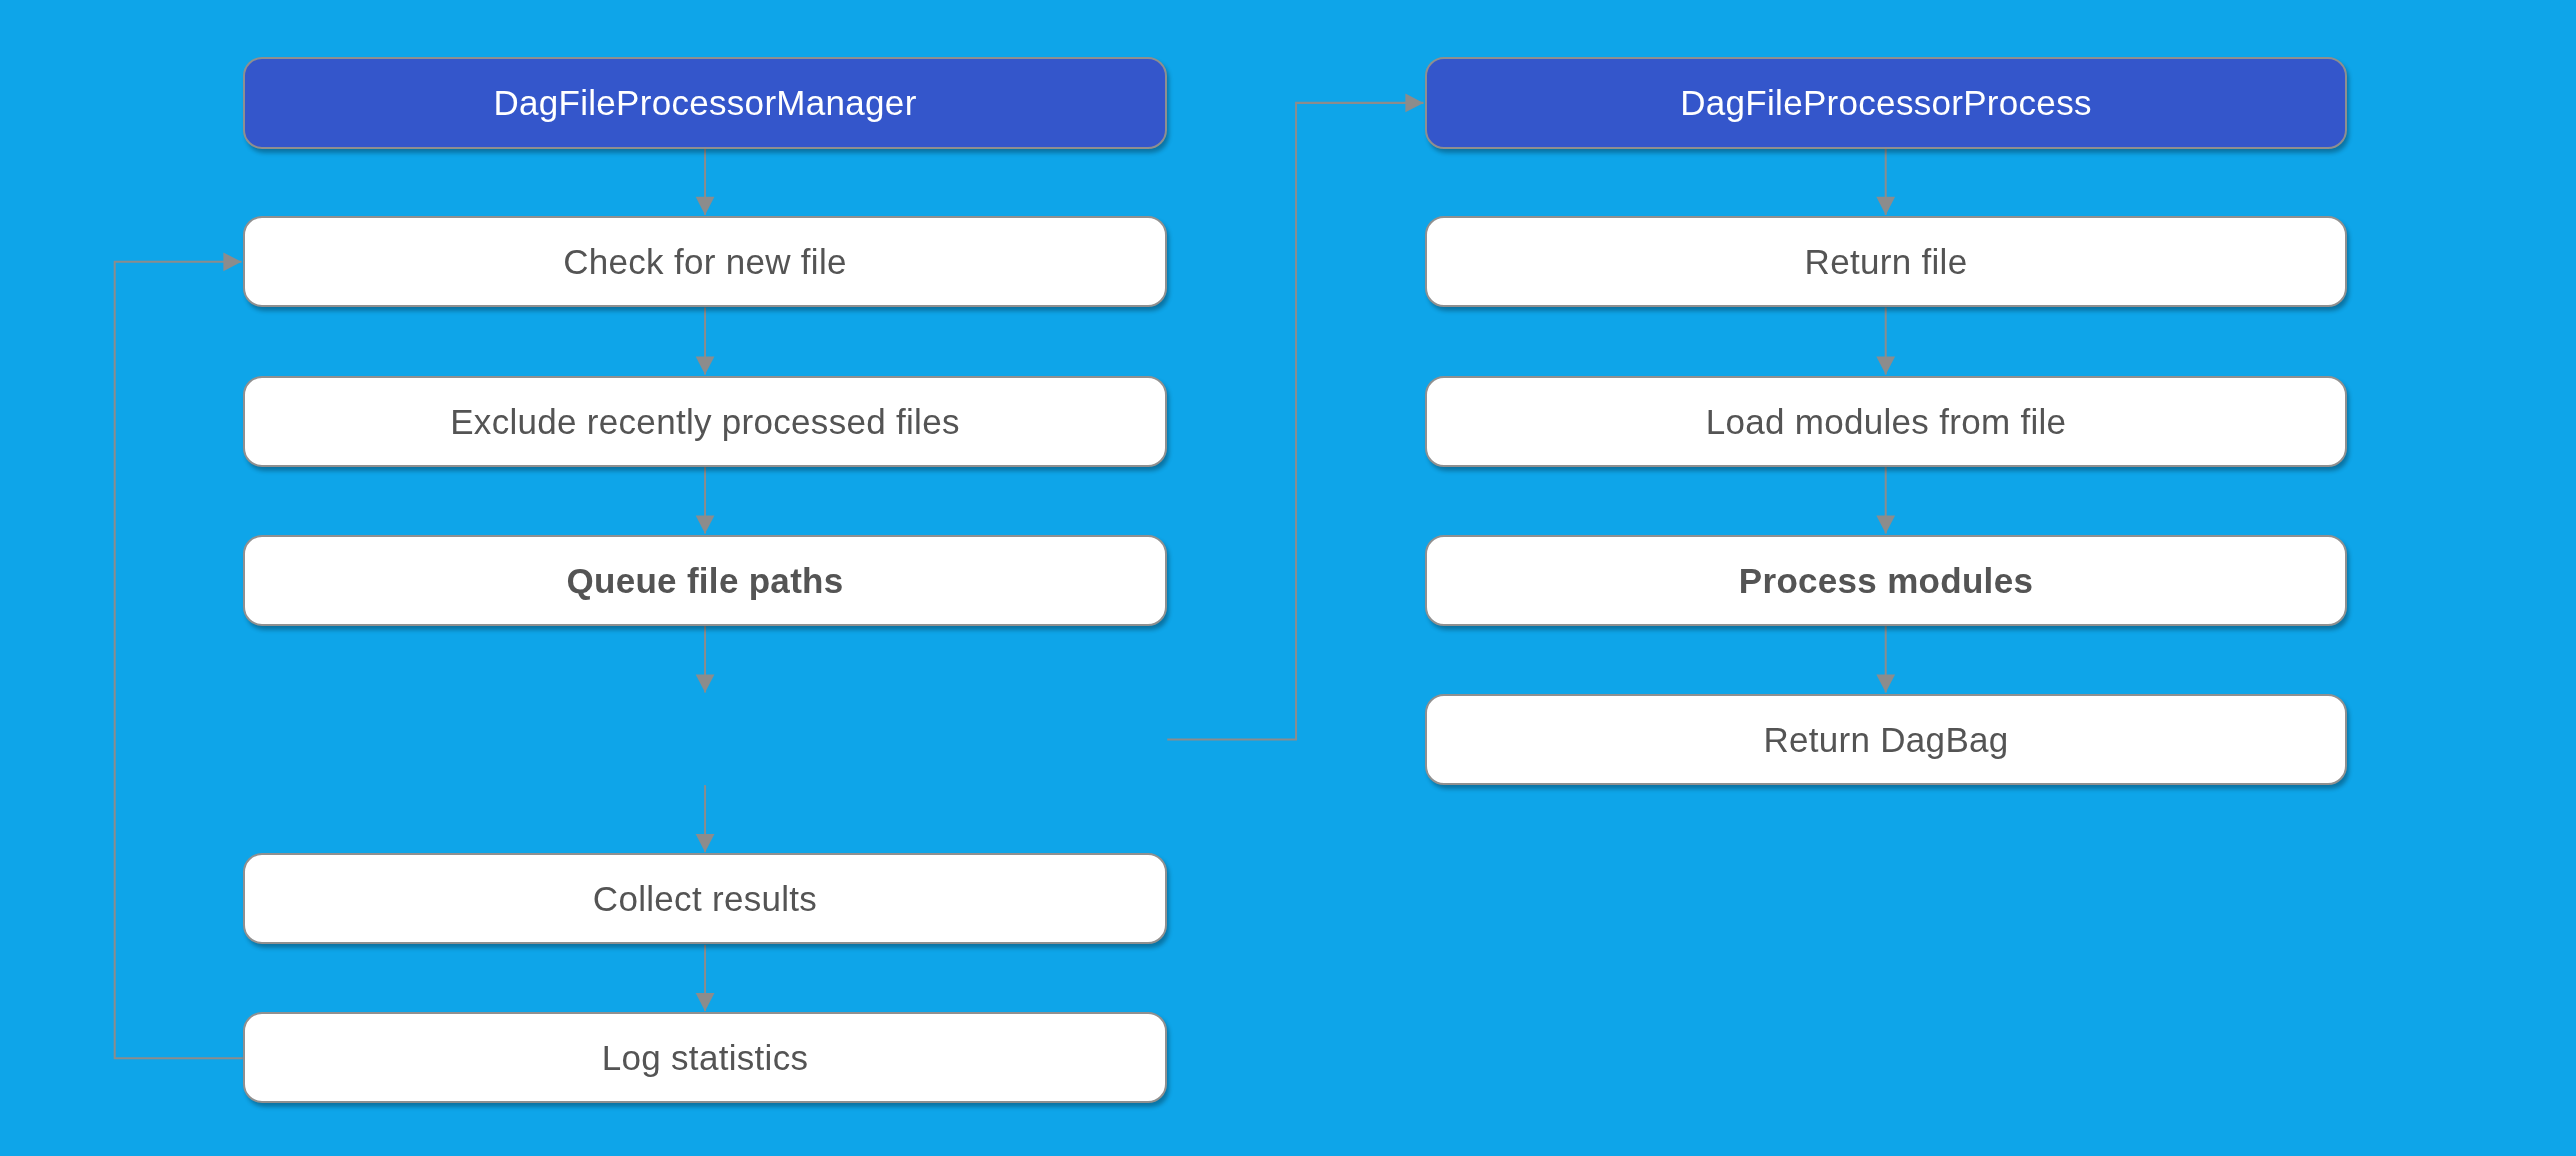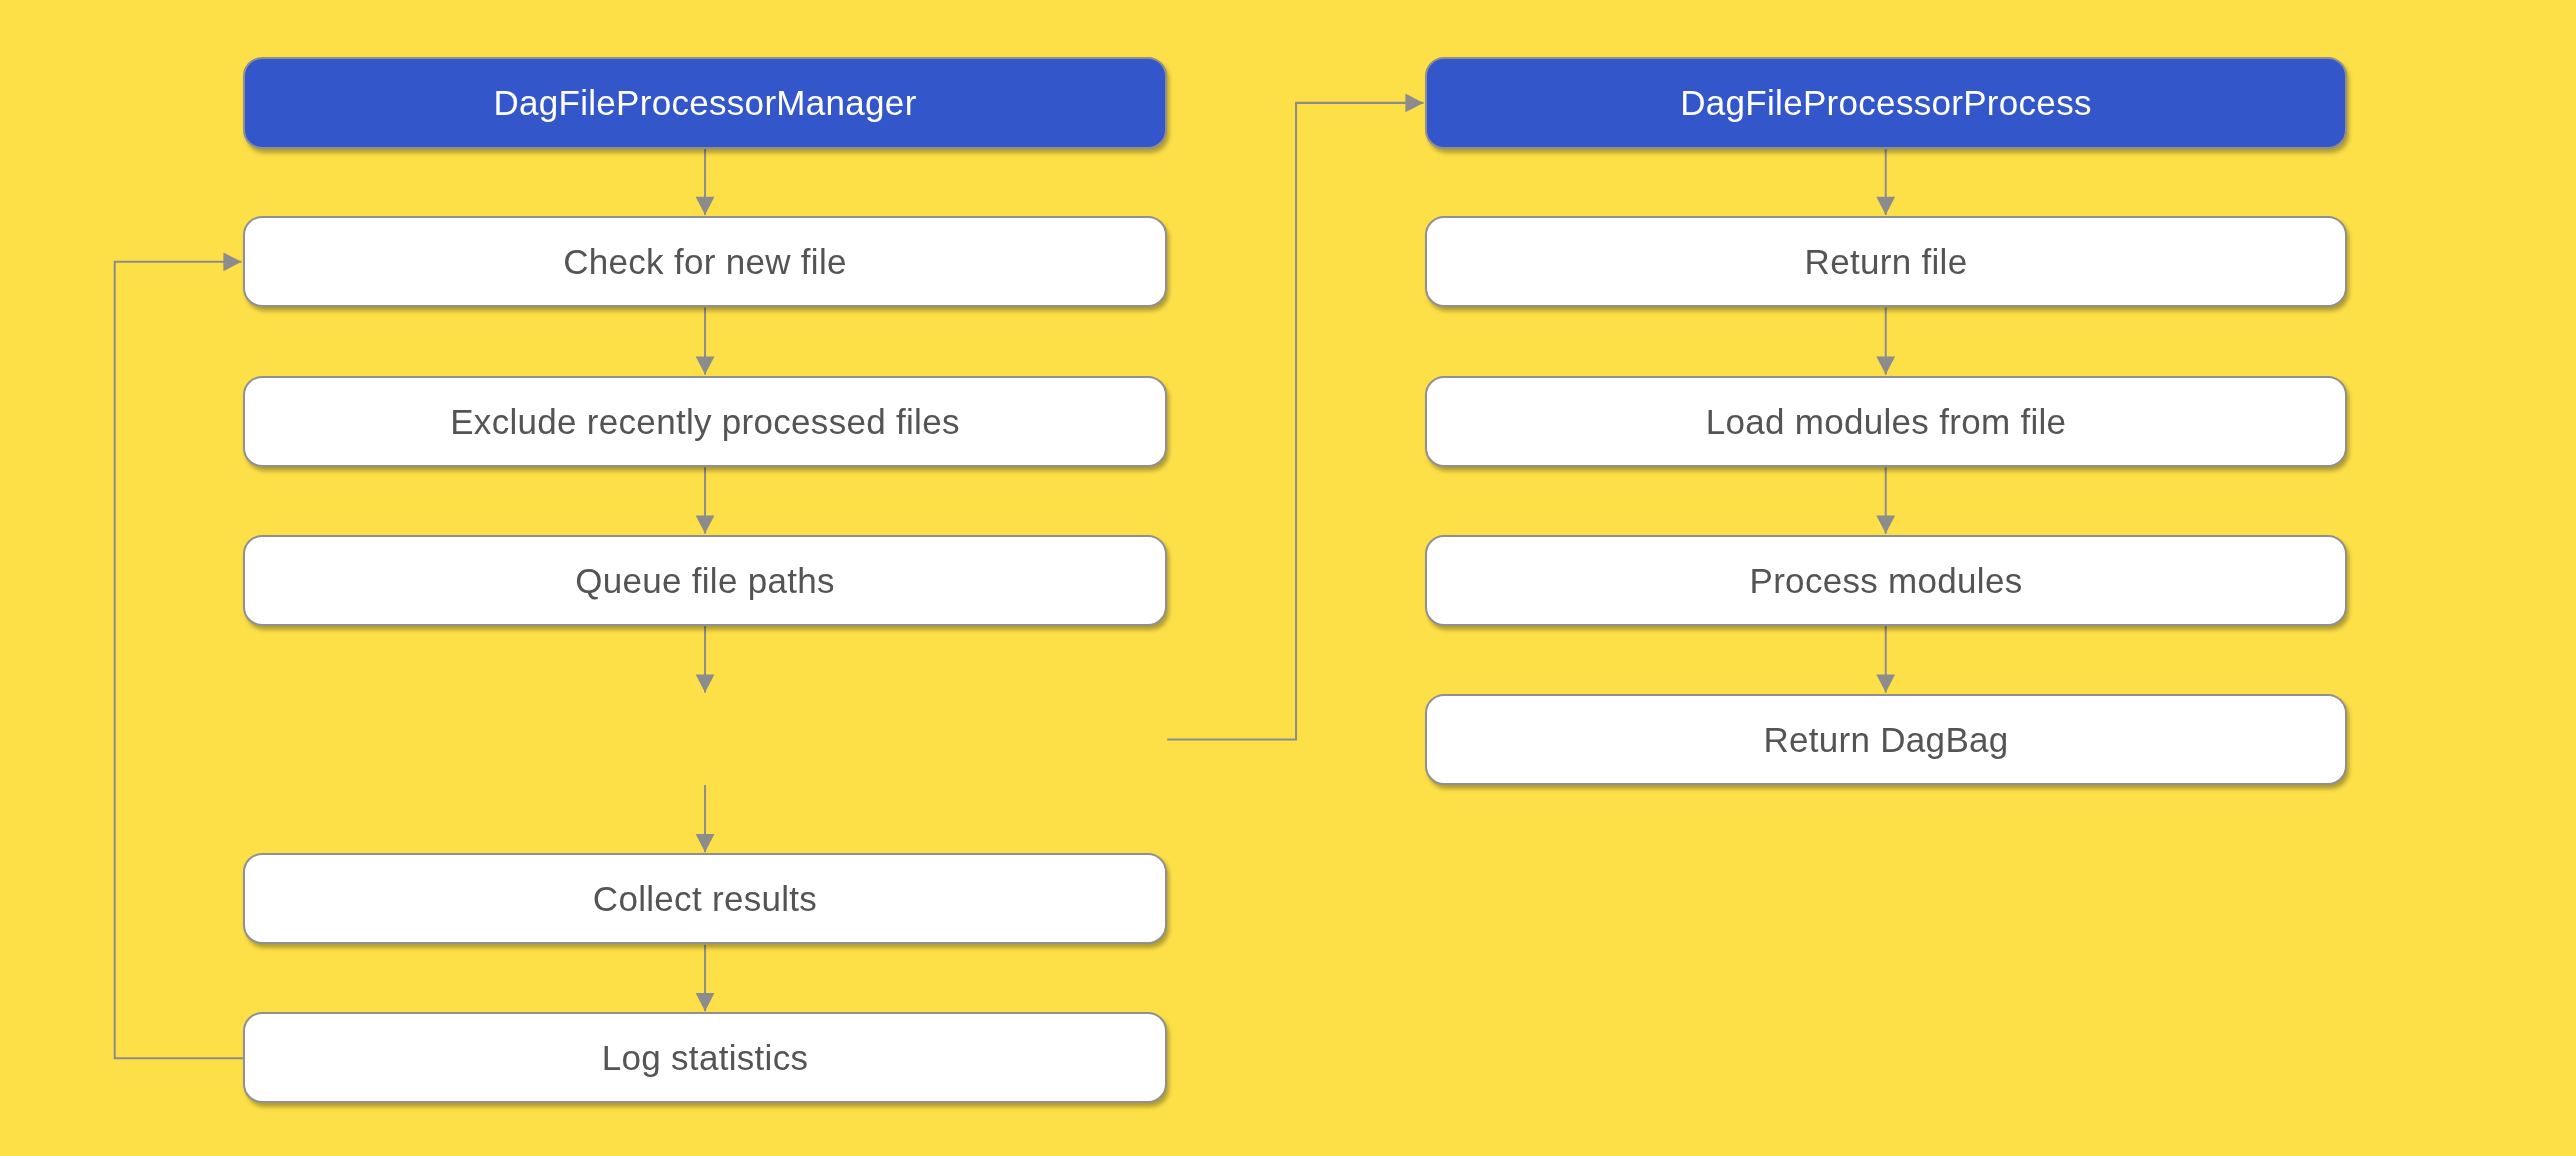--- a/index.html
+++ b/index.html
@@ -8,21 +8,21 @@
     background: #ffffff;
     width: 2576px;
     height: 1157px;
     overflow: hidden;
     font-family: "Liberation Sans", "DejaVu Sans", sans-serif;
   }
   .canvas {
     position: relative;
     width: 2576px;
     height: 1157px;
-    background: #fde047;
+    background: #0ea5e9;
   }
   .wires {
     position: absolute;
     left: 0;
     top: 0;
     z-index: 1;
   }
   .node {
     position: absolute;
     z-index: 2;
@@ -44,21 +44,21 @@
     background: #3456cb;
     border-color: #8f8f8f;
     color: #ffffff;
   }
   
   .col-l { left: 243px; width: 924px; }
   .col-r { left: 1425px; width: 922px; }
   .row0 { top: 57px;   height: 92px; }
   .row1 { top: 216px;  height: 91px; }
   .row2 { top: 376px;  height: 91px; }
-  .row3 { top: 535px;  height: 91px; }
+  .row3 { top: 535px;  height: 91px; font-weight: bold; }
   .row4 { top: 694px; height: 91px; }
   .row5 { top: 853px; height: 91px; }
   .row6 { top: 1012px; height: 91px; }
 </style>
 </head>
 <body>
 
 <div class="canvas">
 
   <svg class="wires" width="2576" height="1157" viewBox="0 0 3840 1724">

